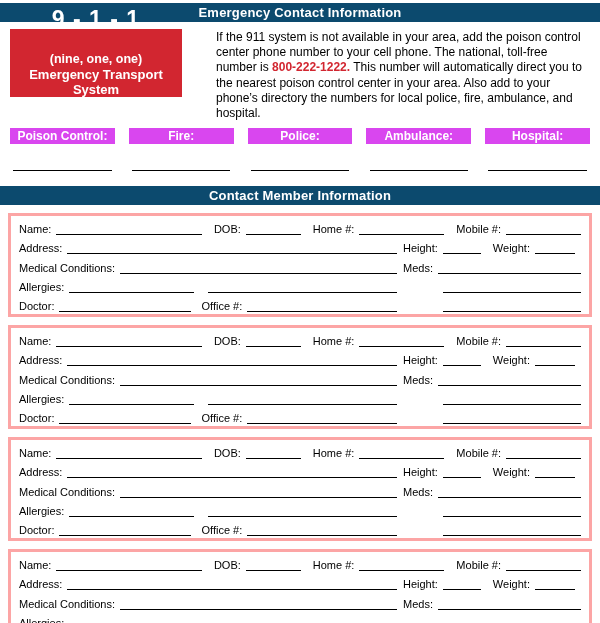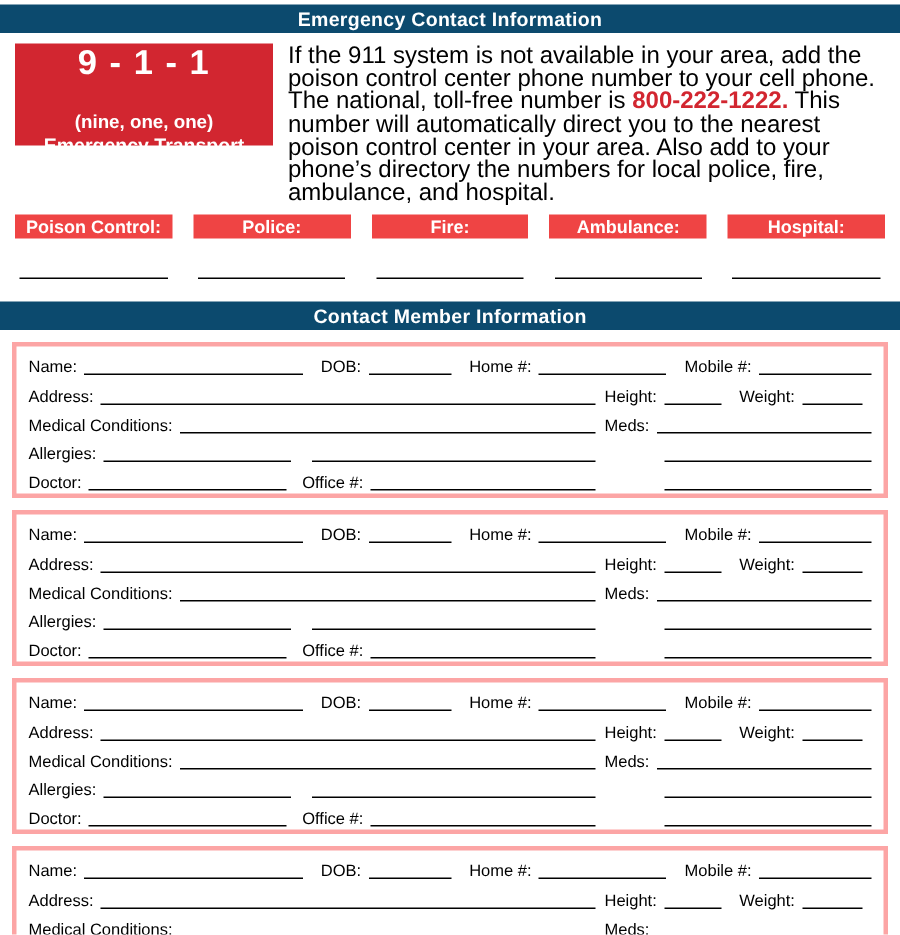--- a/index.html
+++ b/index.html
@@ -34,42 +34,43 @@
   .redbox {
     width: 172px;
     min-width: 172px;
     height: 68px;
     background: #d22630;
     color: #fff;
     font-weight: bold;
     text-align: center;
     display: flex;
     flex-direction: column;
-    justify-content: space-between;
+    justify-content: flex-end;
   }
   .redbox .r1 { font-size: 23px; line-height: 25px; letter-spacing: 1px; }
   .redbox .r2 { font-size: 12.5px; line-height: 15px; margin-top: 20px; }
   .redbox .r3 { font-size: 13px;   line-height: 15px; }
   .introtext {
     flex: 1;
-    font-size: 16px;
+    font-size: 12px;
     line-height: 15.2px;
     padding-top: 1px;
+    margin-left: 24px;
   }
   .introtext .phone { color: #d22630; font-weight: bold; }
 
   
   .contacts {
     display: flex;
     gap: 14px;
     margin: 7px 10px 0 10px;
   }
   .ccol { flex: 1; display: flex; flex-direction: column; align-items: center; }
   .clabel {
-    background: #ef4444;
+    background: #d946ef;
     color: #fff;
     font-weight: bold;
     font-size: 12px;
     width: 100%;
     text-align: center;
     height: 16px;
     line-height: 16px;
   }
   .cline {
     width: 94%;
@@ -133,26 +134,26 @@
   <div class="introtext"><span>If the 911 system is not available in your area, add the poison control center phone number to your cell phone. The national, toll-free number is </span><span class="phone">800-222-1222.</span><span> This number will automatically direct you to the nearest poison control center in your area. Also add to your phone’s directory the numbers for local police, fire, ambulance, and hospital.</span></div>
 </div>
 
 <div class="contacts" id="contacts">
   <div class="ccol">
     <div class="clabel">Poison Control:</div>
     <div class="cline"></div>
   </div>
 
   <div class="ccol">
+    <div class="clabel">Fire:</div>
+    <div class="cline"></div>
+  </div>
+
+  <div class="ccol">
     <div class="clabel">Police:</div>
-    <div class="cline"></div>
-  </div>
-
-  <div class="ccol">
-    <div class="clabel">Fire:</div>
     <div class="cline"></div>
   </div>
 
   <div class="ccol">
     <div class="clabel">Ambulance:</div>
     <div class="cline"></div>
   </div>
 
   <div class="ccol">
     <div class="clabel">Hospital:</div>

